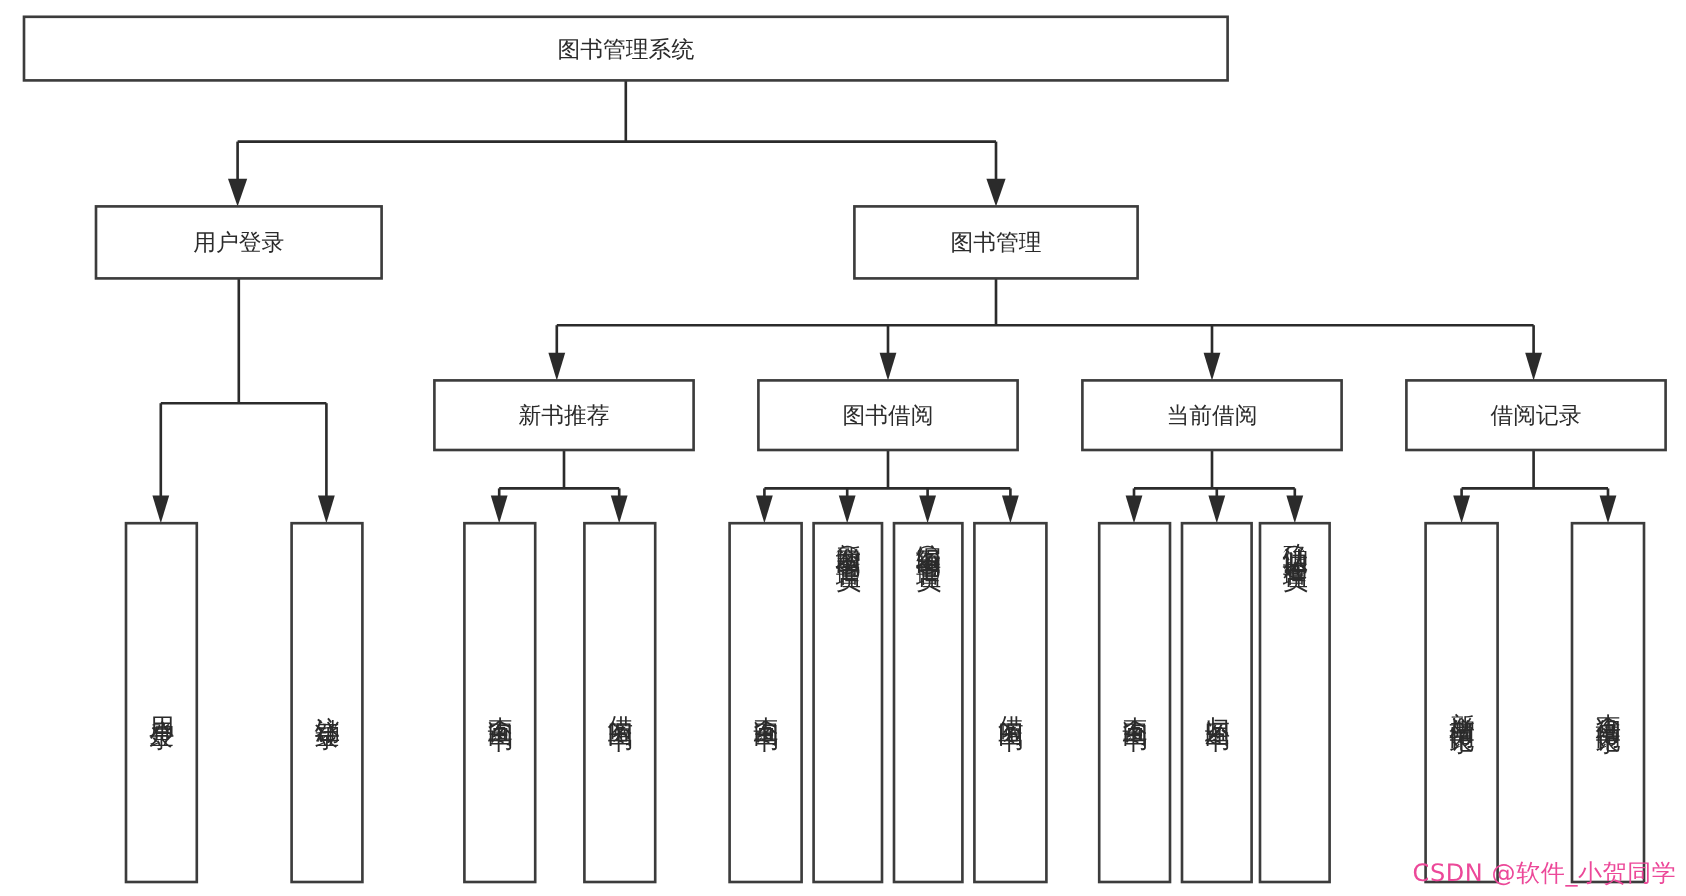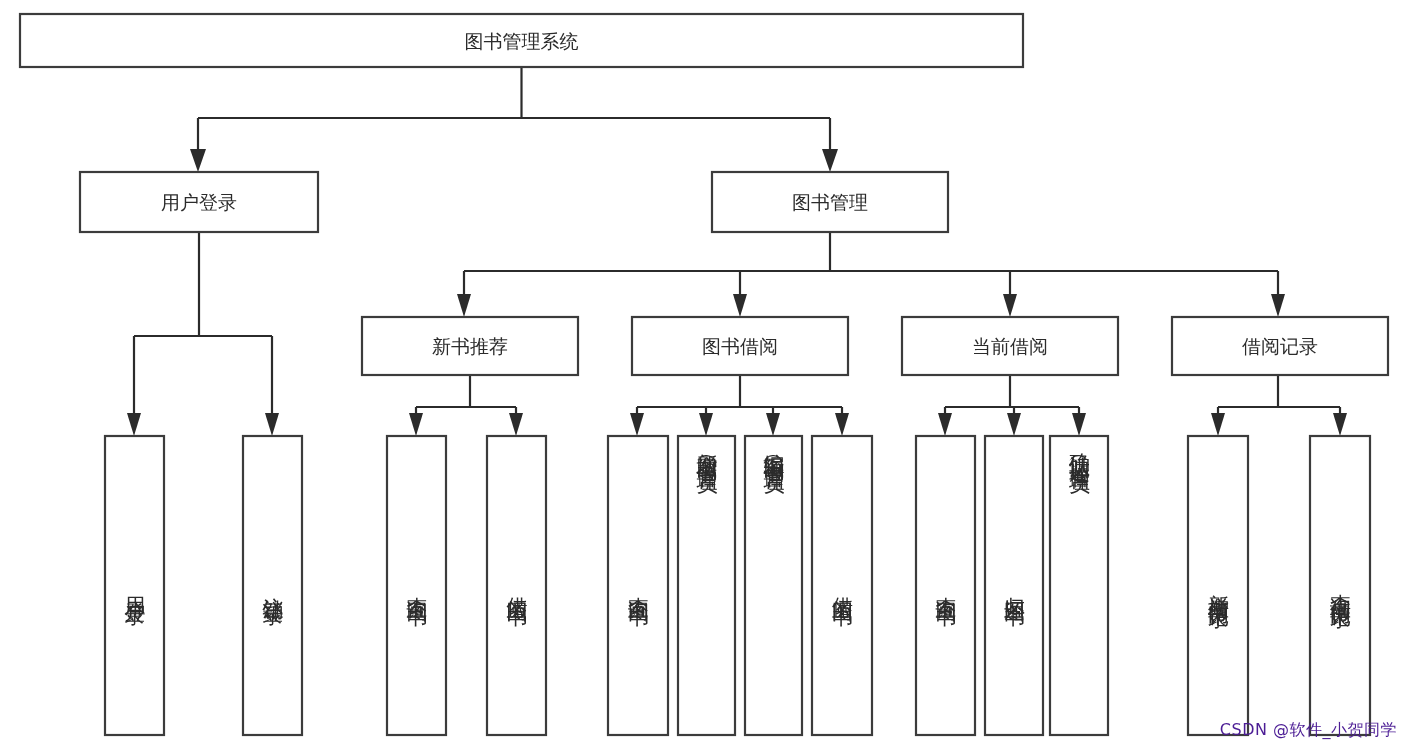--- a/index.html
+++ b/index.html
@@ -64,22 +64,22 @@
     letter-spacing: 3px;
     color: #2b2b2b;
     white-space: nowrap;
     text-align: center;
   }
   .watermark {
     position: absolute;
     right: 8px;
     bottom: 6px;
     font-family: "DejaVu Sans", "Liberation Sans", sans-serif;
-    font-size: 16px;
-    color: #4c1d95;
+    font-size: 20px;
+    color: #ec4899;
     letter-spacing: 0.5px;
     white-space: nowrap;
   }
 </style>
 </head>
 <body>
 
 <div id="diagram-root">
 
   <svg class="diagram-svg" viewBox="0 0 1405 747">

